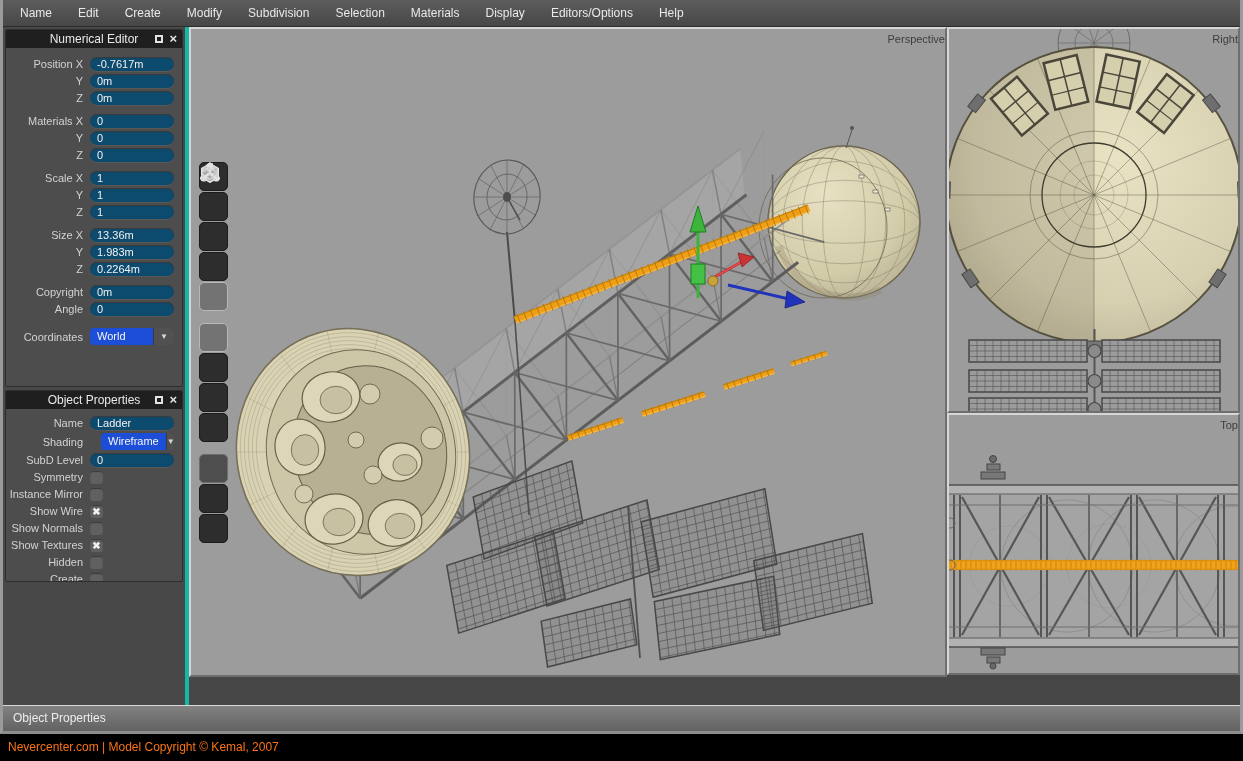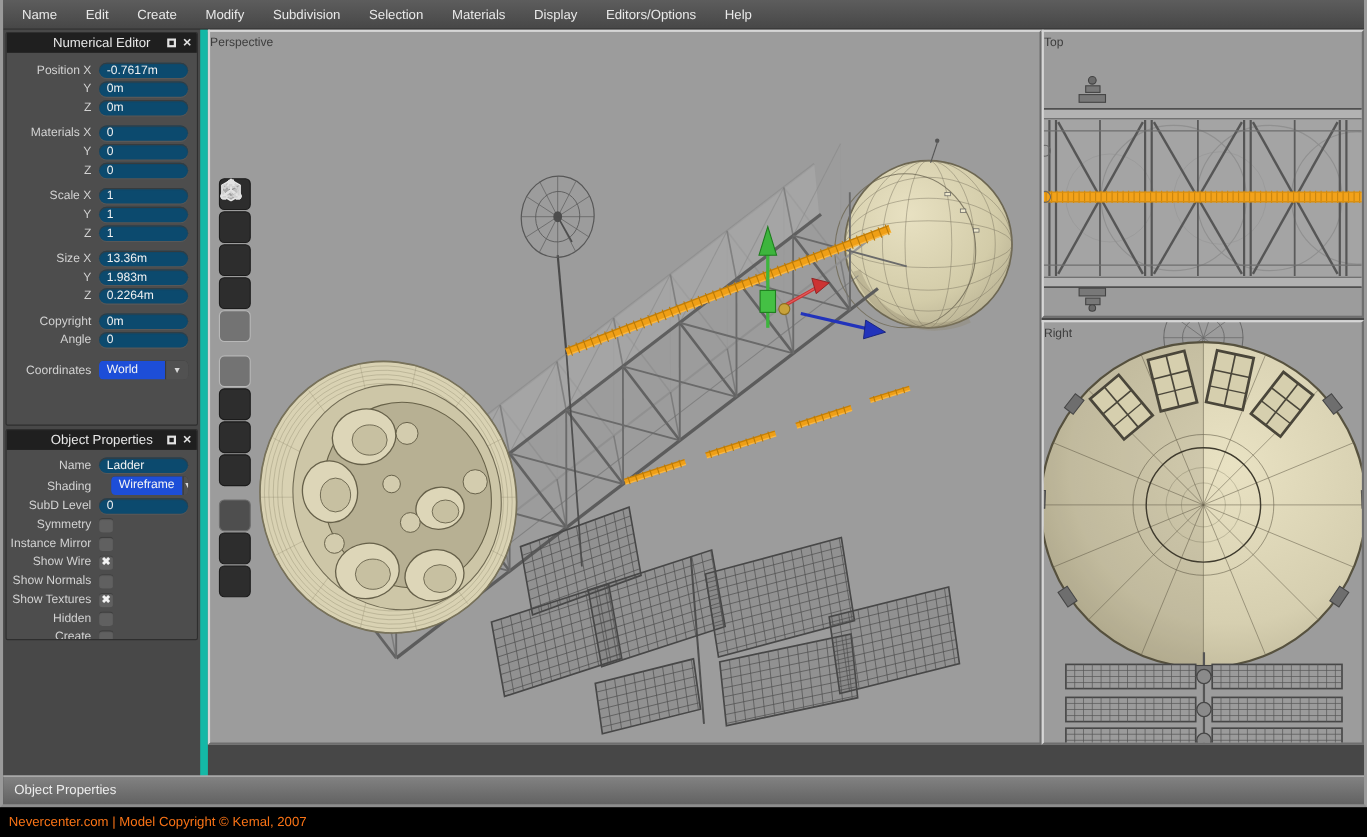--- a/index.html
+++ b/index.html
@@ -21,21 +21,21 @@
     background:radial-gradient(circle at 35% 30%, #ffffff, #d2d2d2 60%, #aaa); }
 
   
   .menubar { height:27px; background:linear-gradient(#5d5d5d, #474747); border-bottom:1px solid #2c2c2c;
     display:flex; align-items:center; padding-left:4px; }
   .mitem { color:#e9e9e9; font-size:12px; padding:0 13px; line-height:26px; cursor:default; }
 
   .content { flex:1; display:flex; min-height:0; }
 
   
-  .sidebar { width:186px; background:#484848; padding:2px 2px 0 2px; border-right:7px solid #14b8a6; }
+  .sidebar { width:186px; background:#484848; padding:2px 2px 0 2px; border-right:4px solid #14b8a6; }
   .panel { background:#4d4d4d; border:1px solid #2e2e2e; border-radius:2px; margin-bottom:3px; overflow:hidden; }
   .panel.ne { height:358px; }
   .panel.op { height:192px; }
   .phead { height:18px; background:#1f1f1f; display:flex; align-items:center; position:relative; }
   .ptitle { flex:1; text-align:center; color:#e8e8e8; font-size:12px; }
   .picons { position:absolute; right:5px; top:0; height:18px; display:flex; align-items:center; gap:6px; }
   .pmax { width:8px; height:8px; border:2px solid #e3e3e3; display:inline-block; }
   .pclose { color:#e3e3e3; font-size:13px; font-weight:bold; line-height:10px; }
   .pbody { padding:8px 8px 0 0; }
   .fgroup { margin-bottom:7px; }
@@ -49,21 +49,21 @@
     text-align:center; line-height:17px; }
   .cbox { width:13px; height:13px; background:#606060; border-radius:3px; box-shadow:inset 0 1px 1px #3a3a3a;
     color:#f2f2f2; font-size:10px; font-weight:bold; text-align:center; line-height:13px; }
 
   
   .viewport { position:relative; background:#9c9c9c; border:2px solid; border-color:#d6d6d6 #6e6e6e #6e6e6e #d6d6d6; }
   .persp { width:758px; height:650px; }
   .rightcol { width:293px; display:flex; flex-direction:column; }
   .vp-top { width:293px; height:262px; margin-bottom:2px; }
   .vp-right { width:293px; height:386px; }
-  .vplabel { position:absolute; top:4px; left:0; right:0; text-align:left; color:#3d3d3d; font-size:11px; z-index:3; }
+  .vplabel { position:absolute; top:4px; left:0; right:0; text-align:right; color:#3d3d3d; font-size:11px; z-index:3; }
   .viewport svg { position:absolute; left:0; top:0; }
 
   
   .toolcol { position:absolute; left:8px; top:133px; width:30px; z-index:4; }
   .tbtn { width:29px; height:29px; border-radius:5px; background:#2d2d2d; border:1px solid #1b1b1b;
     margin-bottom:1px; display:flex; align-items:center; justify-content:center; }
   .tbtn.active { background:#737373; border-color:#b8b8b8; }
   .tbtn.semi { background:#4e4e4e; border-color:#6c6c6c; }
   .tgap { height:11px; }
 
@@ -786,131 +786,20 @@
           </div>
           <div class="tbtn">
             <svg width="22" height="22" viewBox="0 0 22 22">
               <path d="M4,15 C3,9 8,6 12,7 C17,8 19,11 17,14 C15,17 9,17 7,15" fill="none" stroke="#d2d2d2" stroke-width="1.6" stroke-dasharray="3,2.2"></path>
             </svg>
           </div>
         </div>
     </div>
 
     <div class="rightcol">
-      <div class="viewport vp-top">
-        <div class="vplabel">Top</div>
-        <svg id="top-svg" width="289" height="258" viewBox="0 0 289 258">
-            <g>
-              <rect x="0" y="78" width="289" height="146" fill="#a4a4a4"></rect>
-              <circle cx="118" cy="151" r="66" fill="none" stroke="#8b8b8b" stroke-width="1" opacity="0.8"></circle>
-              <circle cx="205" cy="151" r="66" fill="none" stroke="#8b8b8b" stroke-width="1" opacity="0.8"></circle>
-              <circle cx="285" cy="151" r="60" fill="none" stroke="#8b8b8b" stroke-width="1" opacity="0.8"></circle>
-              <circle cx="60" cy="151" r="40" fill="none" stroke="#909090" stroke-width="0.8" opacity="0.5"></circle>
-              <circle cx="160" cy="151" r="42" fill="none" stroke="#909090" stroke-width="0.8" opacity="0.5"></circle>
-              <rect x="0" y="70" width="289" height="9" fill="#b2b2b2"></rect>
-              <rect x="0" y="223" width="289" height="9" fill="#b2b2b2"></rect>
-              <line x1="0" y1="70" x2="289" y2="70" stroke="#4f4f4f" stroke-width="1.5" opacity="1"></line>
-              <line x1="0" y1="79" x2="289" y2="79" stroke="#5c5c5c" stroke-width="1" opacity="1"></line>
-              <line x1="0" y1="223" x2="289" y2="223" stroke="#5c5c5c" stroke-width="1" opacity="1"></line>
-              <line x1="0" y1="232" x2="289" y2="232" stroke="#4f4f4f" stroke-width="1.5" opacity="1"></line>
-              <line x1="5" y1="80" x2="5" y2="222" stroke="#555" stroke-width="2" opacity="1"></line>
-              <line x1="11" y1="80" x2="11" y2="222" stroke="#555" stroke-width="2" opacity="1"></line>
-              <line x1="92" y1="80" x2="92" y2="222" stroke="#555" stroke-width="2" opacity="1"></line>
-              <line x1="98" y1="80" x2="98" y2="222" stroke="#555" stroke-width="2" opacity="1"></line>
-              <line x1="182" y1="80" x2="182" y2="222" stroke="#555" stroke-width="2" opacity="1"></line>
-              <line x1="188" y1="80" x2="188" y2="222" stroke="#555" stroke-width="2" opacity="1"></line>
-              <line x1="269" y1="80" x2="269" y2="222" stroke="#555" stroke-width="2" opacity="1"></line>
-              <line x1="275" y1="80" x2="275" y2="222" stroke="#555" stroke-width="2" opacity="1"></line>
-              <line x1="51" y1="80" x2="51" y2="222" stroke="#5a5a5a" stroke-width="1.6" opacity="1"></line>
-              <line x1="140" y1="80" x2="140" y2="222" stroke="#5a5a5a" stroke-width="1.6" opacity="1"></line>
-              <line x1="228" y1="80" x2="228" y2="222" stroke="#5a5a5a" stroke-width="1.6" opacity="1"></line>
-              <line x1="13" y1="82" x2="90" y2="220" stroke="#565656" stroke-width="2.2" opacity="1"></line>
-              <line x1="90" y1="82" x2="13" y2="220" stroke="#565656" stroke-width="2.2" opacity="1"></line>
-              <line x1="100" y1="82" x2="180" y2="220" stroke="#565656" stroke-width="2.2" opacity="1"></line>
-              <line x1="180" y1="82" x2="100" y2="220" stroke="#565656" stroke-width="2.2" opacity="1"></line>
-              <line x1="190" y1="82" x2="267" y2="220" stroke="#565656" stroke-width="2.2" opacity="1"></line>
-              <line x1="267" y1="82" x2="190" y2="220" stroke="#565656" stroke-width="2.2" opacity="1"></line>
-              <line x1="0" y1="90" x2="289" y2="90" stroke="#6e6e6e" stroke-width="1.2" opacity="1"></line>
-              <line x1="0" y1="212" x2="289" y2="212" stroke="#6e6e6e" stroke-width="1.2" opacity="1"></line>
-            </g>
-            <g>
-              <line x1="0" y1="150" x2="289" y2="150" stroke="#f2a21a" stroke-width="9" opacity="1"></line>
-              <line x1="2" y1="144.5" x2="2" y2="155.5" stroke="#c9850e" stroke-width="1" opacity="1"></line>
-              <line x1="7" y1="144.5" x2="7" y2="155.5" stroke="#c9850e" stroke-width="1" opacity="1"></line>
-              <line x1="12" y1="144.5" x2="12" y2="155.5" stroke="#c9850e" stroke-width="1" opacity="1"></line>
-              <line x1="17" y1="144.5" x2="17" y2="155.5" stroke="#c9850e" stroke-width="1" opacity="1"></line>
-              <line x1="22" y1="144.5" x2="22" y2="155.5" stroke="#c9850e" stroke-width="1" opacity="1"></line>
-              <line x1="27" y1="144.5" x2="27" y2="155.5" stroke="#c9850e" stroke-width="1" opacity="1"></line>
-              <line x1="32" y1="144.5" x2="32" y2="155.5" stroke="#c9850e" stroke-width="1" opacity="1"></line>
-              <line x1="37" y1="144.5" x2="37" y2="155.5" stroke="#c9850e" stroke-width="1" opacity="1"></line>
-              <line x1="42" y1="144.5" x2="42" y2="155.5" stroke="#c9850e" stroke-width="1" opacity="1"></line>
-              <line x1="47" y1="144.5" x2="47" y2="155.5" stroke="#c9850e" stroke-width="1" opacity="1"></line>
-              <line x1="52" y1="144.5" x2="52" y2="155.5" stroke="#c9850e" stroke-width="1" opacity="1"></line>
-              <line x1="57" y1="144.5" x2="57" y2="155.5" stroke="#c9850e" stroke-width="1" opacity="1"></line>
-              <line x1="62" y1="144.5" x2="62" y2="155.5" stroke="#c9850e" stroke-width="1" opacity="1"></line>
-              <line x1="67" y1="144.5" x2="67" y2="155.5" stroke="#c9850e" stroke-width="1" opacity="1"></line>
-              <line x1="72" y1="144.5" x2="72" y2="155.5" stroke="#c9850e" stroke-width="1" opacity="1"></line>
-              <line x1="77" y1="144.5" x2="77" y2="155.5" stroke="#c9850e" stroke-width="1" opacity="1"></line>
-              <line x1="82" y1="144.5" x2="82" y2="155.5" stroke="#c9850e" stroke-width="1" opacity="1"></line>
-              <line x1="87" y1="144.5" x2="87" y2="155.5" stroke="#c9850e" stroke-width="1" opacity="1"></line>
-              <line x1="92" y1="144.5" x2="92" y2="155.5" stroke="#c9850e" stroke-width="1" opacity="1"></line>
-              <line x1="97" y1="144.5" x2="97" y2="155.5" stroke="#c9850e" stroke-width="1" opacity="1"></line>
-              <line x1="102" y1="144.5" x2="102" y2="155.5" stroke="#c9850e" stroke-width="1" opacity="1"></line>
-              <line x1="107" y1="144.5" x2="107" y2="155.5" stroke="#c9850e" stroke-width="1" opacity="1"></line>
-              <line x1="112" y1="144.5" x2="112" y2="155.5" stroke="#c9850e" stroke-width="1" opacity="1"></line>
-              <line x1="117" y1="144.5" x2="117" y2="155.5" stroke="#c9850e" stroke-width="1" opacity="1"></line>
-              <line x1="122" y1="144.5" x2="122" y2="155.5" stroke="#c9850e" stroke-width="1" opacity="1"></line>
-              <line x1="127" y1="144.5" x2="127" y2="155.5" stroke="#c9850e" stroke-width="1" opacity="1"></line>
-              <line x1="132" y1="144.5" x2="132" y2="155.5" stroke="#c9850e" stroke-width="1" opacity="1"></line>
-              <line x1="137" y1="144.5" x2="137" y2="155.5" stroke="#c9850e" stroke-width="1" opacity="1"></line>
-              <line x1="142" y1="144.5" x2="142" y2="155.5" stroke="#c9850e" stroke-width="1" opacity="1"></line>
-              <line x1="147" y1="144.5" x2="147" y2="155.5" stroke="#c9850e" stroke-width="1" opacity="1"></line>
-              <line x1="152" y1="144.5" x2="152" y2="155.5" stroke="#c9850e" stroke-width="1" opacity="1"></line>
-              <line x1="157" y1="144.5" x2="157" y2="155.5" stroke="#c9850e" stroke-width="1" opacity="1"></line>
-              <line x1="162" y1="144.5" x2="162" y2="155.5" stroke="#c9850e" stroke-width="1" opacity="1"></line>
-              <line x1="167" y1="144.5" x2="167" y2="155.5" stroke="#c9850e" stroke-width="1" opacity="1"></line>
-              <line x1="172" y1="144.5" x2="172" y2="155.5" stroke="#c9850e" stroke-width="1" opacity="1"></line>
-              <line x1="177" y1="144.5" x2="177" y2="155.5" stroke="#c9850e" stroke-width="1" opacity="1"></line>
-              <line x1="182" y1="144.5" x2="182" y2="155.5" stroke="#c9850e" stroke-width="1" opacity="1"></line>
-              <line x1="187" y1="144.5" x2="187" y2="155.5" stroke="#c9850e" stroke-width="1" opacity="1"></line>
-              <line x1="192" y1="144.5" x2="192" y2="155.5" stroke="#c9850e" stroke-width="1" opacity="1"></line>
-              <line x1="197" y1="144.5" x2="197" y2="155.5" stroke="#c9850e" stroke-width="1" opacity="1"></line>
-              <line x1="202" y1="144.5" x2="202" y2="155.5" stroke="#c9850e" stroke-width="1" opacity="1"></line>
-              <line x1="207" y1="144.5" x2="207" y2="155.5" stroke="#c9850e" stroke-width="1" opacity="1"></line>
-              <line x1="212" y1="144.5" x2="212" y2="155.5" stroke="#c9850e" stroke-width="1" opacity="1"></line>
-              <line x1="217" y1="144.5" x2="217" y2="155.5" stroke="#c9850e" stroke-width="1" opacity="1"></line>
-              <line x1="222" y1="144.5" x2="222" y2="155.5" stroke="#c9850e" stroke-width="1" opacity="1"></line>
-              <line x1="227" y1="144.5" x2="227" y2="155.5" stroke="#c9850e" stroke-width="1" opacity="1"></line>
-              <line x1="232" y1="144.5" x2="232" y2="155.5" stroke="#c9850e" stroke-width="1" opacity="1"></line>
-              <line x1="237" y1="144.5" x2="237" y2="155.5" stroke="#c9850e" stroke-width="1" opacity="1"></line>
-              <line x1="242" y1="144.5" x2="242" y2="155.5" stroke="#c9850e" stroke-width="1" opacity="1"></line>
-              <line x1="247" y1="144.5" x2="247" y2="155.5" stroke="#c9850e" stroke-width="1" opacity="1"></line>
-              <line x1="252" y1="144.5" x2="252" y2="155.5" stroke="#c9850e" stroke-width="1" opacity="1"></line>
-              <line x1="257" y1="144.5" x2="257" y2="155.5" stroke="#c9850e" stroke-width="1" opacity="1"></line>
-              <line x1="262" y1="144.5" x2="262" y2="155.5" stroke="#c9850e" stroke-width="1" opacity="1"></line>
-              <line x1="267" y1="144.5" x2="267" y2="155.5" stroke="#c9850e" stroke-width="1" opacity="1"></line>
-              <line x1="272" y1="144.5" x2="272" y2="155.5" stroke="#c9850e" stroke-width="1" opacity="1"></line>
-              <line x1="277" y1="144.5" x2="277" y2="155.5" stroke="#c9850e" stroke-width="1" opacity="1"></line>
-              <line x1="282" y1="144.5" x2="282" y2="155.5" stroke="#c9850e" stroke-width="1" opacity="1"></line>
-              <line x1="287" y1="144.5" x2="287" y2="155.5" stroke="#c9850e" stroke-width="1" opacity="1"></line>
-              <line x1="0" y1="145.6" x2="289" y2="145.6" stroke="#d98f10" stroke-width="1.2" opacity="1"></line>
-              <line x1="0" y1="154.4" x2="289" y2="154.4" stroke="#d98f10" stroke-width="1.2" opacity="1"></line>
-            </g>
-            <g>
-              <rect x="32" y="57" width="24" height="7" fill="#787878" stroke="#444" stroke-width="1"></rect>
-              <rect x="38" y="49" width="13" height="6" fill="#787878" stroke="#444" stroke-width="1"></rect>
-              <circle cx="44" cy="44" r="3.5" fill="#6a6a6a" stroke="#444" stroke-width="1"></circle>
-              <rect x="32" y="233" width="24" height="7" fill="#787878" stroke="#444" stroke-width="1"></rect>
-              <rect x="38" y="242" width="13" height="6" fill="#787878" stroke="#444" stroke-width="1"></rect>
-              <circle cx="44" cy="251" r="3" fill="#6a6a6a" stroke="#444" stroke-width="1"></circle>
-              <circle cx="1" cy="108" r="5" fill="none" stroke="#666" stroke-width="1"></circle>
-              <circle cx="1" cy="150" r="5" fill="none" stroke="#666" stroke-width="1"></circle>
-            </g>
-          </svg>
-      </div>
       <div class="viewport vp-right">
         <div class="vplabel">Right</div>
         <svg id="right-svg" width="289" height="382" viewBox="0 0 289 382">
             <defs>
               <radialGradient id="gsph2" cx="58%" cy="38%" r="78%">
                 <stop offset="0%" stop-color="#e9e2c3"></stop>
                 <stop offset="62%" stop-color="#d6cfb0"></stop>
                 <stop offset="100%" stop-color="#b3ac8e"></stop>
               </radialGradient>
             </defs>
@@ -1105,20 +994,131 @@
               <line x1="249" y1="369" x2="249" y2="391" stroke="#565656" stroke-width="0.7" opacity="0.9"></line>
               <line x1="257" y1="369" x2="257" y2="391" stroke="#565656" stroke-width="0.7" opacity="0.9"></line>
               <line x1="265" y1="369" x2="265" y2="391" stroke="#565656" stroke-width="0.7" opacity="0.9"></line>
               <line x1="153" y1="374.5" x2="271" y2="374.5" stroke="#565656" stroke-width="0.7" opacity="0.9"></line>
               <line x1="153" y1="380" x2="271" y2="380" stroke="#565656" stroke-width="0.7" opacity="0.9"></line>
               <line x1="153" y1="385.5" x2="271" y2="385.5" stroke="#565656" stroke-width="0.7" opacity="0.9"></line>
               <circle cx="145.5" cy="380" r="6.5" fill="#8a8a8a" stroke="#474747" stroke-width="1.2"></circle>
             </g>
           </svg>
       </div>
+      <div class="viewport vp-top">
+        <div class="vplabel">Top</div>
+        <svg id="top-svg" width="289" height="258" viewBox="0 0 289 258">
+            <g>
+              <rect x="0" y="78" width="289" height="146" fill="#a4a4a4"></rect>
+              <circle cx="118" cy="151" r="66" fill="none" stroke="#8b8b8b" stroke-width="1" opacity="0.8"></circle>
+              <circle cx="205" cy="151" r="66" fill="none" stroke="#8b8b8b" stroke-width="1" opacity="0.8"></circle>
+              <circle cx="285" cy="151" r="60" fill="none" stroke="#8b8b8b" stroke-width="1" opacity="0.8"></circle>
+              <circle cx="60" cy="151" r="40" fill="none" stroke="#909090" stroke-width="0.8" opacity="0.5"></circle>
+              <circle cx="160" cy="151" r="42" fill="none" stroke="#909090" stroke-width="0.8" opacity="0.5"></circle>
+              <rect x="0" y="70" width="289" height="9" fill="#b2b2b2"></rect>
+              <rect x="0" y="223" width="289" height="9" fill="#b2b2b2"></rect>
+              <line x1="0" y1="70" x2="289" y2="70" stroke="#4f4f4f" stroke-width="1.5" opacity="1"></line>
+              <line x1="0" y1="79" x2="289" y2="79" stroke="#5c5c5c" stroke-width="1" opacity="1"></line>
+              <line x1="0" y1="223" x2="289" y2="223" stroke="#5c5c5c" stroke-width="1" opacity="1"></line>
+              <line x1="0" y1="232" x2="289" y2="232" stroke="#4f4f4f" stroke-width="1.5" opacity="1"></line>
+              <line x1="5" y1="80" x2="5" y2="222" stroke="#555" stroke-width="2" opacity="1"></line>
+              <line x1="11" y1="80" x2="11" y2="222" stroke="#555" stroke-width="2" opacity="1"></line>
+              <line x1="92" y1="80" x2="92" y2="222" stroke="#555" stroke-width="2" opacity="1"></line>
+              <line x1="98" y1="80" x2="98" y2="222" stroke="#555" stroke-width="2" opacity="1"></line>
+              <line x1="182" y1="80" x2="182" y2="222" stroke="#555" stroke-width="2" opacity="1"></line>
+              <line x1="188" y1="80" x2="188" y2="222" stroke="#555" stroke-width="2" opacity="1"></line>
+              <line x1="269" y1="80" x2="269" y2="222" stroke="#555" stroke-width="2" opacity="1"></line>
+              <line x1="275" y1="80" x2="275" y2="222" stroke="#555" stroke-width="2" opacity="1"></line>
+              <line x1="51" y1="80" x2="51" y2="222" stroke="#5a5a5a" stroke-width="1.6" opacity="1"></line>
+              <line x1="140" y1="80" x2="140" y2="222" stroke="#5a5a5a" stroke-width="1.6" opacity="1"></line>
+              <line x1="228" y1="80" x2="228" y2="222" stroke="#5a5a5a" stroke-width="1.6" opacity="1"></line>
+              <line x1="13" y1="82" x2="90" y2="220" stroke="#565656" stroke-width="2.2" opacity="1"></line>
+              <line x1="90" y1="82" x2="13" y2="220" stroke="#565656" stroke-width="2.2" opacity="1"></line>
+              <line x1="100" y1="82" x2="180" y2="220" stroke="#565656" stroke-width="2.2" opacity="1"></line>
+              <line x1="180" y1="82" x2="100" y2="220" stroke="#565656" stroke-width="2.2" opacity="1"></line>
+              <line x1="190" y1="82" x2="267" y2="220" stroke="#565656" stroke-width="2.2" opacity="1"></line>
+              <line x1="267" y1="82" x2="190" y2="220" stroke="#565656" stroke-width="2.2" opacity="1"></line>
+              <line x1="0" y1="90" x2="289" y2="90" stroke="#6e6e6e" stroke-width="1.2" opacity="1"></line>
+              <line x1="0" y1="212" x2="289" y2="212" stroke="#6e6e6e" stroke-width="1.2" opacity="1"></line>
+            </g>
+            <g>
+              <line x1="0" y1="150" x2="289" y2="150" stroke="#f2a21a" stroke-width="9" opacity="1"></line>
+              <line x1="2" y1="144.5" x2="2" y2="155.5" stroke="#c9850e" stroke-width="1" opacity="1"></line>
+              <line x1="7" y1="144.5" x2="7" y2="155.5" stroke="#c9850e" stroke-width="1" opacity="1"></line>
+              <line x1="12" y1="144.5" x2="12" y2="155.5" stroke="#c9850e" stroke-width="1" opacity="1"></line>
+              <line x1="17" y1="144.5" x2="17" y2="155.5" stroke="#c9850e" stroke-width="1" opacity="1"></line>
+              <line x1="22" y1="144.5" x2="22" y2="155.5" stroke="#c9850e" stroke-width="1" opacity="1"></line>
+              <line x1="27" y1="144.5" x2="27" y2="155.5" stroke="#c9850e" stroke-width="1" opacity="1"></line>
+              <line x1="32" y1="144.5" x2="32" y2="155.5" stroke="#c9850e" stroke-width="1" opacity="1"></line>
+              <line x1="37" y1="144.5" x2="37" y2="155.5" stroke="#c9850e" stroke-width="1" opacity="1"></line>
+              <line x1="42" y1="144.5" x2="42" y2="155.5" stroke="#c9850e" stroke-width="1" opacity="1"></line>
+              <line x1="47" y1="144.5" x2="47" y2="155.5" stroke="#c9850e" stroke-width="1" opacity="1"></line>
+              <line x1="52" y1="144.5" x2="52" y2="155.5" stroke="#c9850e" stroke-width="1" opacity="1"></line>
+              <line x1="57" y1="144.5" x2="57" y2="155.5" stroke="#c9850e" stroke-width="1" opacity="1"></line>
+              <line x1="62" y1="144.5" x2="62" y2="155.5" stroke="#c9850e" stroke-width="1" opacity="1"></line>
+              <line x1="67" y1="144.5" x2="67" y2="155.5" stroke="#c9850e" stroke-width="1" opacity="1"></line>
+              <line x1="72" y1="144.5" x2="72" y2="155.5" stroke="#c9850e" stroke-width="1" opacity="1"></line>
+              <line x1="77" y1="144.5" x2="77" y2="155.5" stroke="#c9850e" stroke-width="1" opacity="1"></line>
+              <line x1="82" y1="144.5" x2="82" y2="155.5" stroke="#c9850e" stroke-width="1" opacity="1"></line>
+              <line x1="87" y1="144.5" x2="87" y2="155.5" stroke="#c9850e" stroke-width="1" opacity="1"></line>
+              <line x1="92" y1="144.5" x2="92" y2="155.5" stroke="#c9850e" stroke-width="1" opacity="1"></line>
+              <line x1="97" y1="144.5" x2="97" y2="155.5" stroke="#c9850e" stroke-width="1" opacity="1"></line>
+              <line x1="102" y1="144.5" x2="102" y2="155.5" stroke="#c9850e" stroke-width="1" opacity="1"></line>
+              <line x1="107" y1="144.5" x2="107" y2="155.5" stroke="#c9850e" stroke-width="1" opacity="1"></line>
+              <line x1="112" y1="144.5" x2="112" y2="155.5" stroke="#c9850e" stroke-width="1" opacity="1"></line>
+              <line x1="117" y1="144.5" x2="117" y2="155.5" stroke="#c9850e" stroke-width="1" opacity="1"></line>
+              <line x1="122" y1="144.5" x2="122" y2="155.5" stroke="#c9850e" stroke-width="1" opacity="1"></line>
+              <line x1="127" y1="144.5" x2="127" y2="155.5" stroke="#c9850e" stroke-width="1" opacity="1"></line>
+              <line x1="132" y1="144.5" x2="132" y2="155.5" stroke="#c9850e" stroke-width="1" opacity="1"></line>
+              <line x1="137" y1="144.5" x2="137" y2="155.5" stroke="#c9850e" stroke-width="1" opacity="1"></line>
+              <line x1="142" y1="144.5" x2="142" y2="155.5" stroke="#c9850e" stroke-width="1" opacity="1"></line>
+              <line x1="147" y1="144.5" x2="147" y2="155.5" stroke="#c9850e" stroke-width="1" opacity="1"></line>
+              <line x1="152" y1="144.5" x2="152" y2="155.5" stroke="#c9850e" stroke-width="1" opacity="1"></line>
+              <line x1="157" y1="144.5" x2="157" y2="155.5" stroke="#c9850e" stroke-width="1" opacity="1"></line>
+              <line x1="162" y1="144.5" x2="162" y2="155.5" stroke="#c9850e" stroke-width="1" opacity="1"></line>
+              <line x1="167" y1="144.5" x2="167" y2="155.5" stroke="#c9850e" stroke-width="1" opacity="1"></line>
+              <line x1="172" y1="144.5" x2="172" y2="155.5" stroke="#c9850e" stroke-width="1" opacity="1"></line>
+              <line x1="177" y1="144.5" x2="177" y2="155.5" stroke="#c9850e" stroke-width="1" opacity="1"></line>
+              <line x1="182" y1="144.5" x2="182" y2="155.5" stroke="#c9850e" stroke-width="1" opacity="1"></line>
+              <line x1="187" y1="144.5" x2="187" y2="155.5" stroke="#c9850e" stroke-width="1" opacity="1"></line>
+              <line x1="192" y1="144.5" x2="192" y2="155.5" stroke="#c9850e" stroke-width="1" opacity="1"></line>
+              <line x1="197" y1="144.5" x2="197" y2="155.5" stroke="#c9850e" stroke-width="1" opacity="1"></line>
+              <line x1="202" y1="144.5" x2="202" y2="155.5" stroke="#c9850e" stroke-width="1" opacity="1"></line>
+              <line x1="207" y1="144.5" x2="207" y2="155.5" stroke="#c9850e" stroke-width="1" opacity="1"></line>
+              <line x1="212" y1="144.5" x2="212" y2="155.5" stroke="#c9850e" stroke-width="1" opacity="1"></line>
+              <line x1="217" y1="144.5" x2="217" y2="155.5" stroke="#c9850e" stroke-width="1" opacity="1"></line>
+              <line x1="222" y1="144.5" x2="222" y2="155.5" stroke="#c9850e" stroke-width="1" opacity="1"></line>
+              <line x1="227" y1="144.5" x2="227" y2="155.5" stroke="#c9850e" stroke-width="1" opacity="1"></line>
+              <line x1="232" y1="144.5" x2="232" y2="155.5" stroke="#c9850e" stroke-width="1" opacity="1"></line>
+              <line x1="237" y1="144.5" x2="237" y2="155.5" stroke="#c9850e" stroke-width="1" opacity="1"></line>
+              <line x1="242" y1="144.5" x2="242" y2="155.5" stroke="#c9850e" stroke-width="1" opacity="1"></line>
+              <line x1="247" y1="144.5" x2="247" y2="155.5" stroke="#c9850e" stroke-width="1" opacity="1"></line>
+              <line x1="252" y1="144.5" x2="252" y2="155.5" stroke="#c9850e" stroke-width="1" opacity="1"></line>
+              <line x1="257" y1="144.5" x2="257" y2="155.5" stroke="#c9850e" stroke-width="1" opacity="1"></line>
+              <line x1="262" y1="144.5" x2="262" y2="155.5" stroke="#c9850e" stroke-width="1" opacity="1"></line>
+              <line x1="267" y1="144.5" x2="267" y2="155.5" stroke="#c9850e" stroke-width="1" opacity="1"></line>
+              <line x1="272" y1="144.5" x2="272" y2="155.5" stroke="#c9850e" stroke-width="1" opacity="1"></line>
+              <line x1="277" y1="144.5" x2="277" y2="155.5" stroke="#c9850e" stroke-width="1" opacity="1"></line>
+              <line x1="282" y1="144.5" x2="282" y2="155.5" stroke="#c9850e" stroke-width="1" opacity="1"></line>
+              <line x1="287" y1="144.5" x2="287" y2="155.5" stroke="#c9850e" stroke-width="1" opacity="1"></line>
+              <line x1="0" y1="145.6" x2="289" y2="145.6" stroke="#d98f10" stroke-width="1.2" opacity="1"></line>
+              <line x1="0" y1="154.4" x2="289" y2="154.4" stroke="#d98f10" stroke-width="1.2" opacity="1"></line>
+            </g>
+            <g>
+              <rect x="32" y="57" width="24" height="7" fill="#787878" stroke="#444" stroke-width="1"></rect>
+              <rect x="38" y="49" width="13" height="6" fill="#787878" stroke="#444" stroke-width="1"></rect>
+              <circle cx="44" cy="44" r="3.5" fill="#6a6a6a" stroke="#444" stroke-width="1"></circle>
+              <rect x="32" y="233" width="24" height="7" fill="#787878" stroke="#444" stroke-width="1"></rect>
+              <rect x="38" y="242" width="13" height="6" fill="#787878" stroke="#444" stroke-width="1"></rect>
+              <circle cx="44" cy="251" r="3" fill="#6a6a6a" stroke="#444" stroke-width="1"></circle>
+              <circle cx="1" cy="108" r="5" fill="none" stroke="#666" stroke-width="1"></circle>
+              <circle cx="1" cy="150" r="5" fill="none" stroke="#666" stroke-width="1"></circle>
+            </g>
+          </svg>
+      </div>
     </div>
   </div>
 
   <div class="statusbar">
     <span>Object Properties</span>
   </div>
 </div>
 
 <div class="footer">
   <span>Nevercenter.com | Model Copyright © Kemal, 2007</span>

